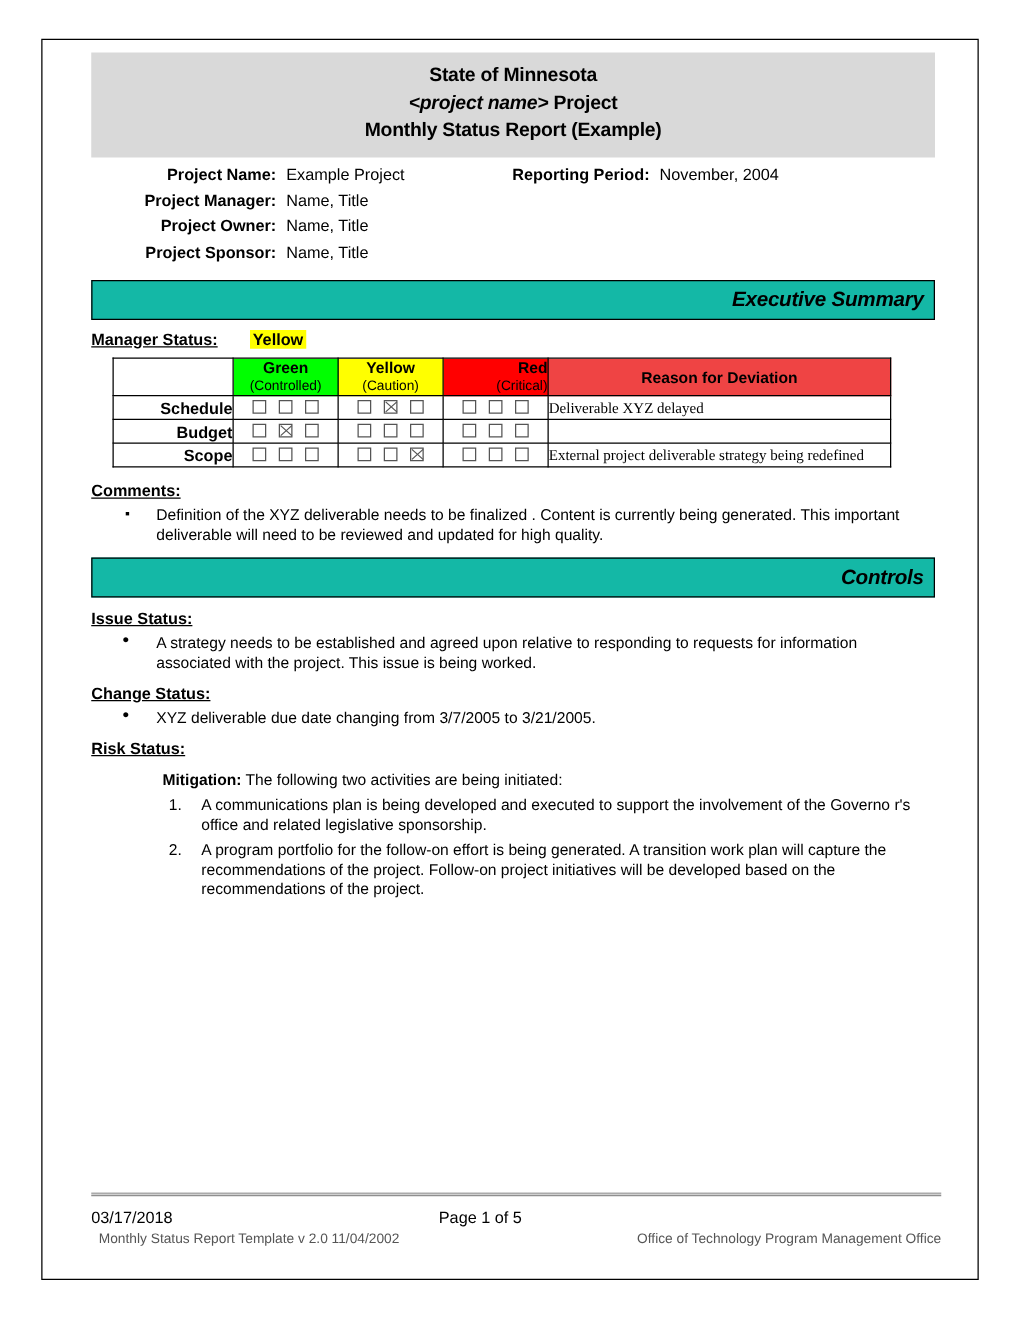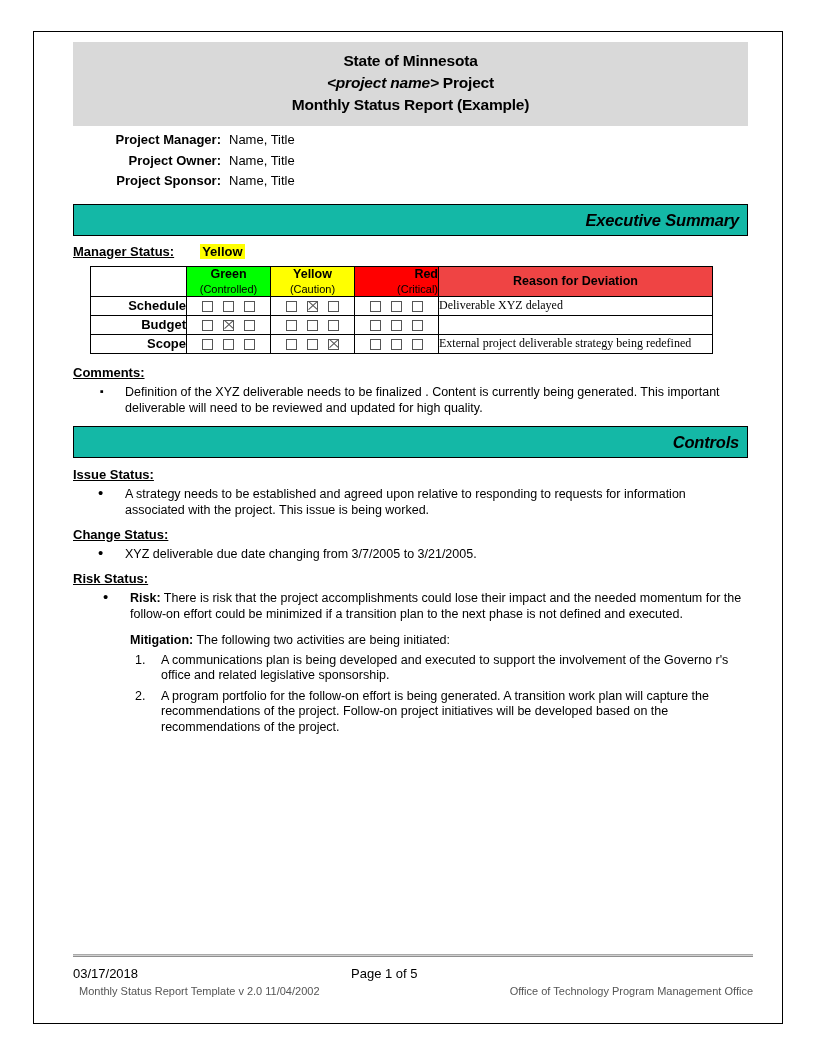--- a/index.html
+++ b/index.html
@@ -341,20 +341,23 @@
 <div id="page">
   <div id="content">
 
     <div class="title-banner">
       <div class="title-line">State of Minnesota</div>
       <div class="title-line"><span class="ital">&lt;project name&gt;</span><span> Project</span></div>
       <div class="title-line">Monthly Status Report (Example)</div>
     </div>
 
     <div class="info-block">
+      <div class="info-row">
+        <span class="info-label">Project Name:</span><span class="info-value">Example Project</span><span class="info-label2">Reporting Period:</span><span class="info-value">November, 2004</span>
+      </div>
       <div class="info-row">
         <span class="info-label">Project Manager:</span><span class="info-value">Name, Title</span>
       </div>
       <div class="info-row">
         <span class="info-label">Project Owner:</span><span class="info-value">Name, Title</span>
       </div>
       <div class="info-row">
         <span class="info-label">Project Sponsor:</span><span class="info-value">Name, Title</span>
       </div>
     </div>
@@ -446,23 +449,20 @@
     <ul class="bullets">
       <li class="bullet-rd">A strategy needs to be established  and agreed upon relative to   responding to  requests for information associated with the project.  This issue is being worked.</li>
     </ul>
 
     <div class="sub-head tight">Change Status:</div>
     <ul class="bullets">
       <li class="bullet-rd">XYZ  deliverable due date changing from   3/7/2005 to 3/21/2005.</li>
     </ul>
 
     <div class="sub-head tight">Risk Status:</div>
-    <ul class="bullets">
-      <li class="bullet-rd wide"><span class="lead">Risk:</span><span> There is risk that the  project  accomplishments  could lose their impact and the needed momentum for the follow-on effort could be   minimized if a transition  plan to the  next phase is not defined and executed.</span></li>
-    </ul>
     <div class="mitig-block" style="margin-left:57px;">
       <span class="lead">Mitigation:</span><span>  The following two activities are being initiated:</span>
     </div>
     <div class="numbers-wrap">
       <ol class="numbers">
         <li>A communications plan is being developed and executed to support the involvement of the Governo r's office and related legislative sponsorship.</li>
         <li>A program portfolio for the follow-on effort is being generated. A transition work plan will capture the recommendations of the project. Follow-on project initiatives will be developed based on the recommendations of the project.</li>
       </ol>
     </div>
 

